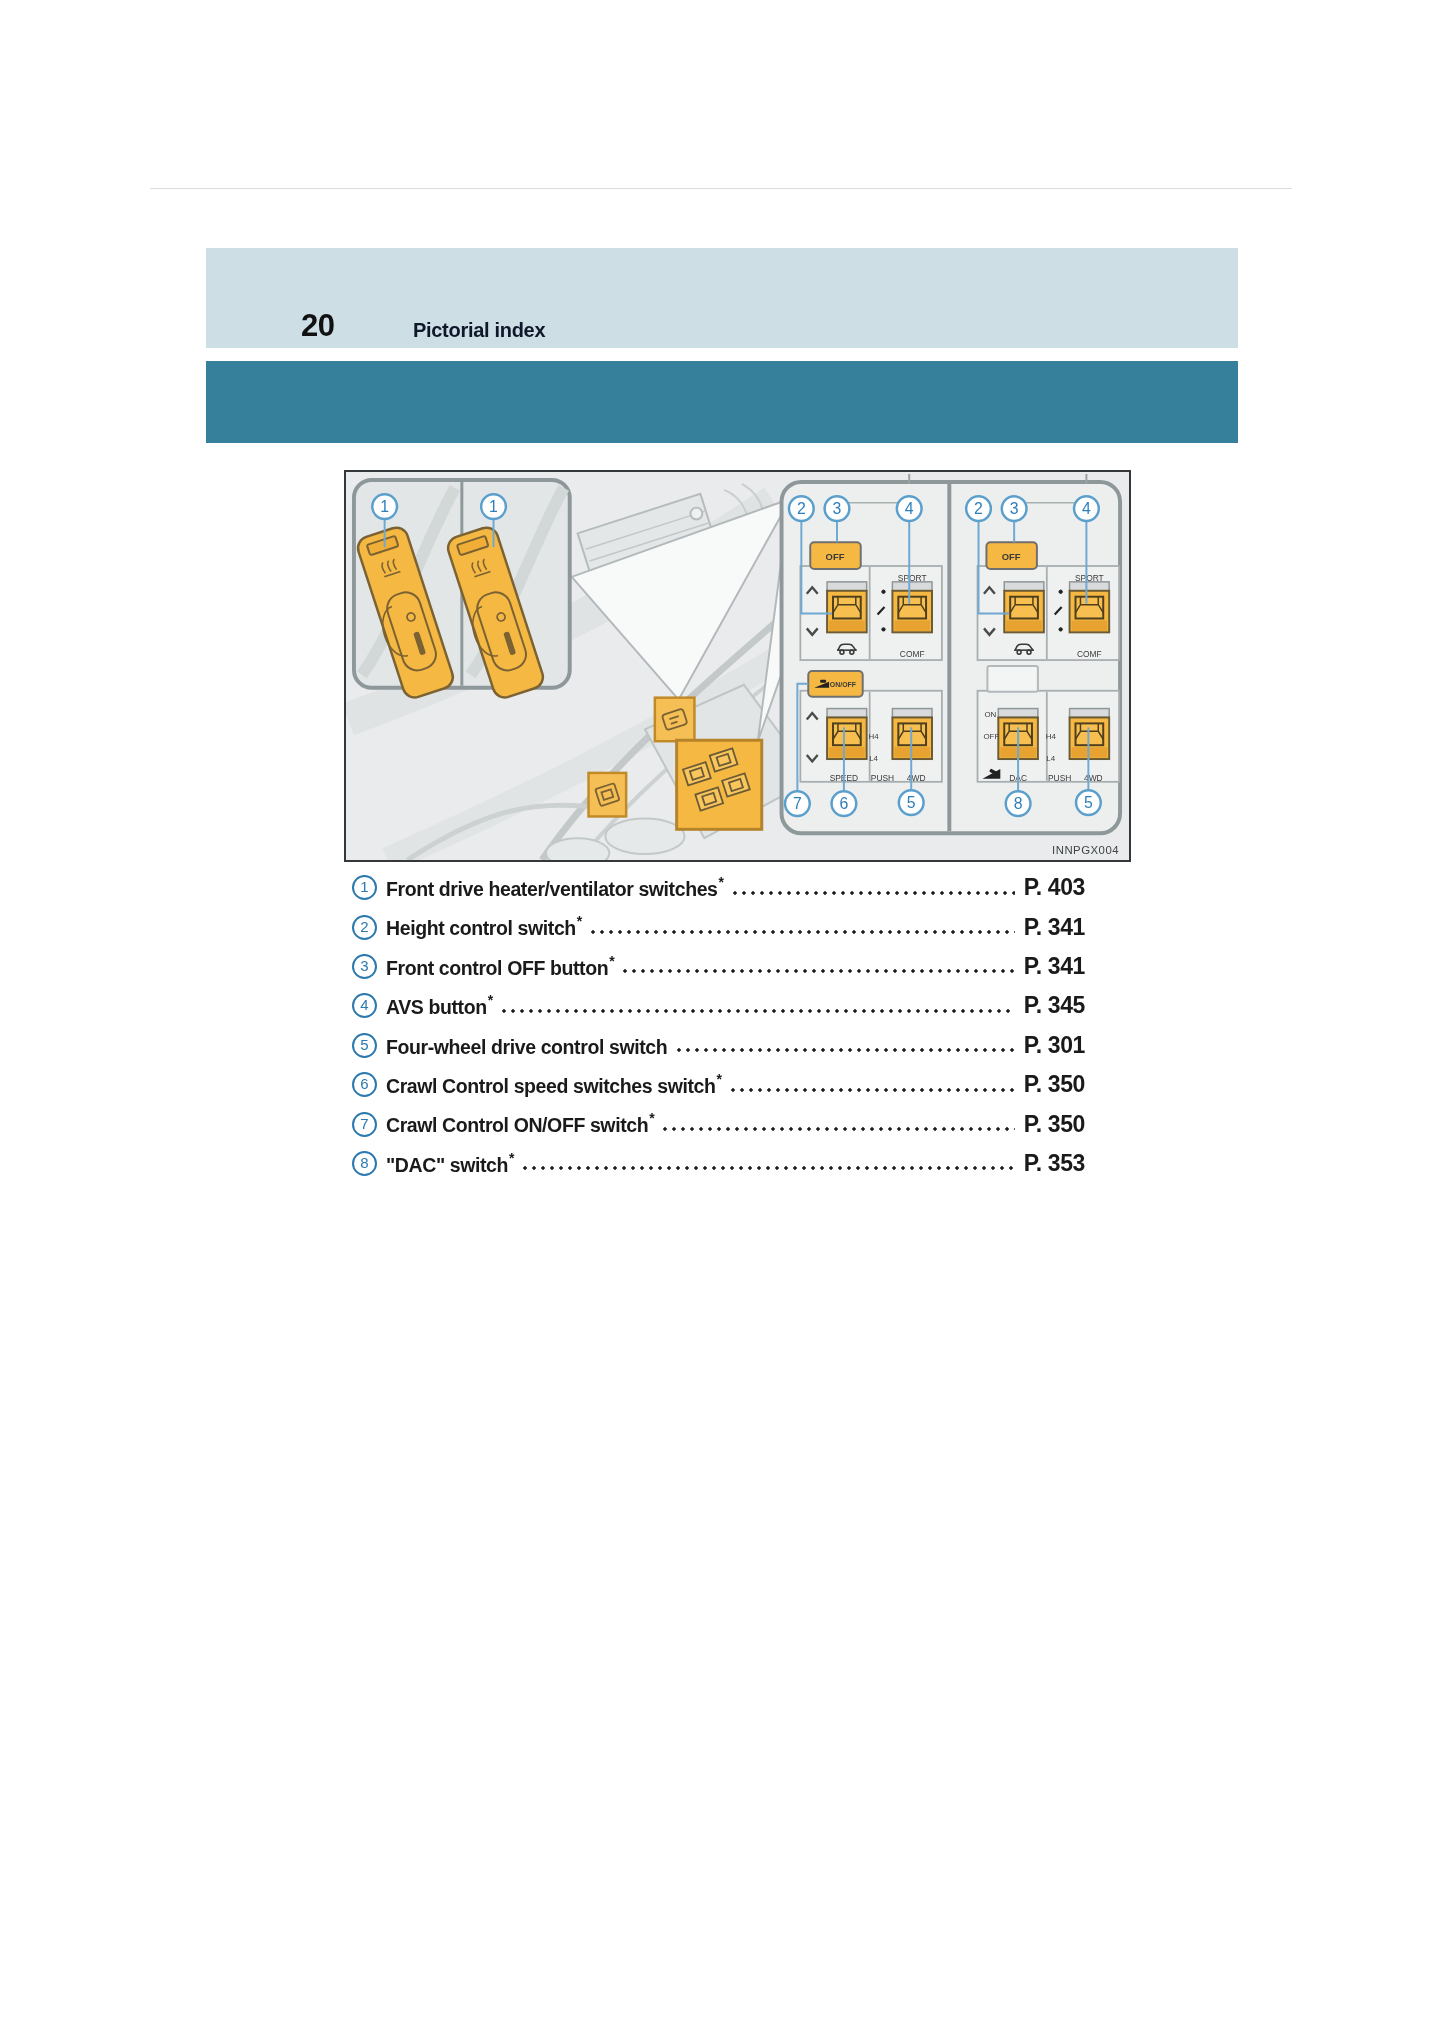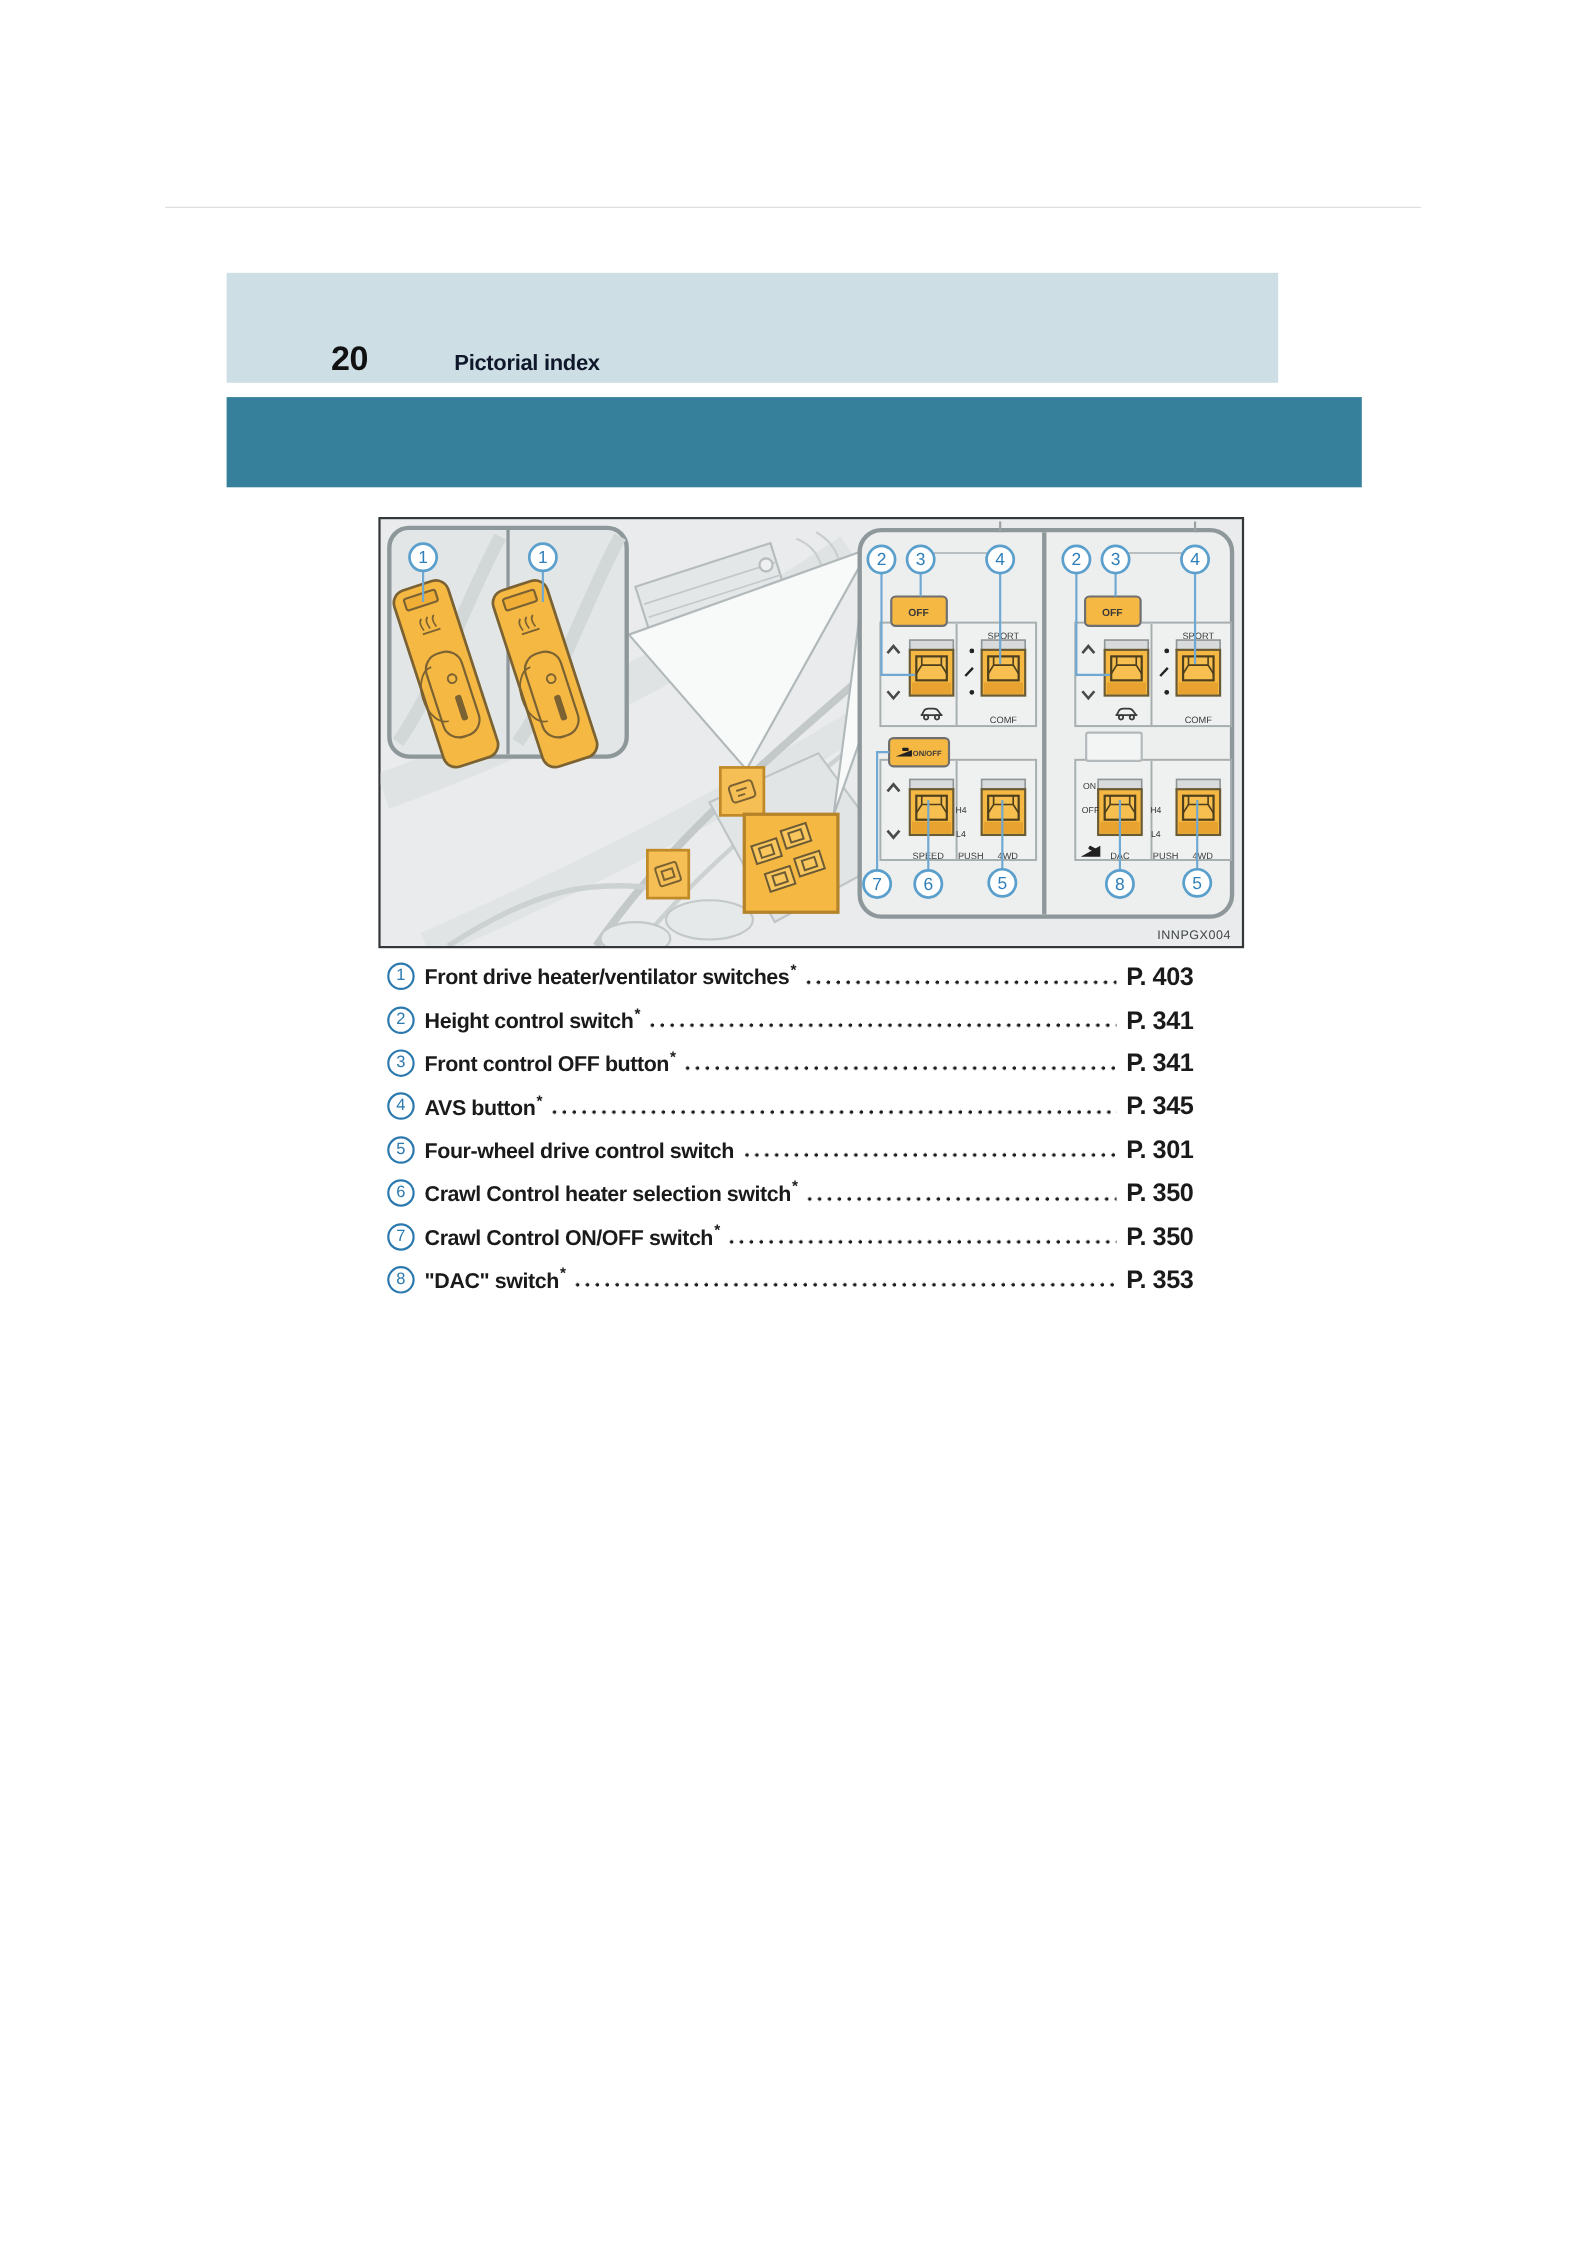--- a/index.html
+++ b/index.html
@@ -1,18 +1,18 @@
 <!DOCTYPE html>
 <html><head>
 <meta charset="utf-8">
 <style>
   html,body{margin:0;padding:0;background:#ffffff;}
   body{width:1445px;height:2044px;position:relative;font-family:"Liberation Sans",sans-serif;color:#1a1a1a;overflow:hidden;}
   .scan-line{position:absolute;left:150px;top:188px;width:1142px;height:1px;background:#dcdcdc;}
-  .header-bar{position:absolute;left:206px;top:248px;width:956px;height:100px;background:#cddee5;}
+  .header-bar{position:absolute;left:206px;top:248px;width:1032px;height:100px;background:#cddee5;}
   .page-num{position:absolute;left:95px;top:60px;font-size:31px;font-weight:bold;letter-spacing:-0.5px;color:#111;}
   .section-title{position:absolute;left:207px;top:71px;font-size:20px;font-weight:600;letter-spacing:-0.3px;color:#0f172a;}
   .teal-bar{position:absolute;left:206px;top:361px;width:1032px;height:82px;background:#36809c;}
   .diagram{position:absolute;left:344px;top:470px;width:787px;height:392px;box-sizing:border-box;border:2px solid #35383a;background:#e9ebec;}
   .diagram svg{position:absolute;left:0;top:0;width:100%;height:100%;display:block;font-family:"Liberation Sans",sans-serif;}
   .legend{position:absolute;left:352px;top:868px;width:733px;}
   .legend-row{display:flex;align-items:center;height:39.4px;}
   .legend-circle{flex:none;width:25px;height:25px;box-sizing:border-box;border:2.5px solid #2b79ae;border-radius:50%;color:#2b79ae;font-size:15px;line-height:20px;text-align:center;margin-right:9px;}
   .legend-label{flex:none;font-size:19.5px;font-weight:600;letter-spacing:-0.4px;white-space:nowrap;}
   .legend-label sup{font-size:14px;font-weight:700;position:relative;top:-1px;left:1px;}
@@ -300,21 +300,21 @@
     <div class="legend-page">P. 345</div>
   </div>
   <div class="legend-row">
     <div class="legend-circle">5</div>
     <div class="legend-label"><span>Four-wheel drive control switch</span><sup></sup></div>
     <div class="leader"></div>
     <div class="legend-page">P. 301</div>
   </div>
   <div class="legend-row">
     <div class="legend-circle">6</div>
-    <div class="legend-label"><span>Crawl Control heater selection switch</span><sup>*</sup></div>
+    <div class="legend-label"><span>Crawl Control speed switches switch</span><sup>*</sup></div>
     <div class="leader"></div>
     <div class="legend-page">P. 350</div>
   </div>
   <div class="legend-row">
     <div class="legend-circle">7</div>
     <div class="legend-label"><span>Crawl Control ON/OFF switch</span><sup>*</sup></div>
     <div class="leader"></div>
     <div class="legend-page">P. 350</div>
   </div>
   <div class="legend-row">

